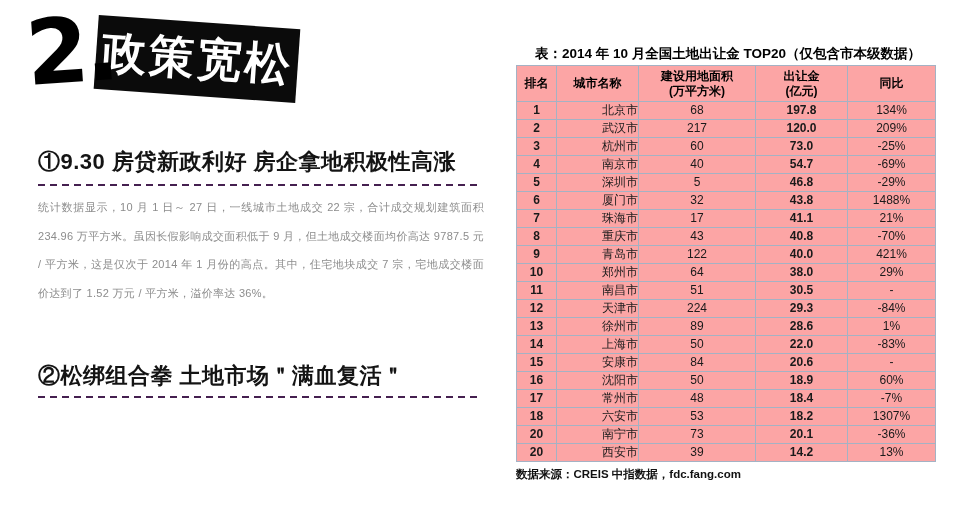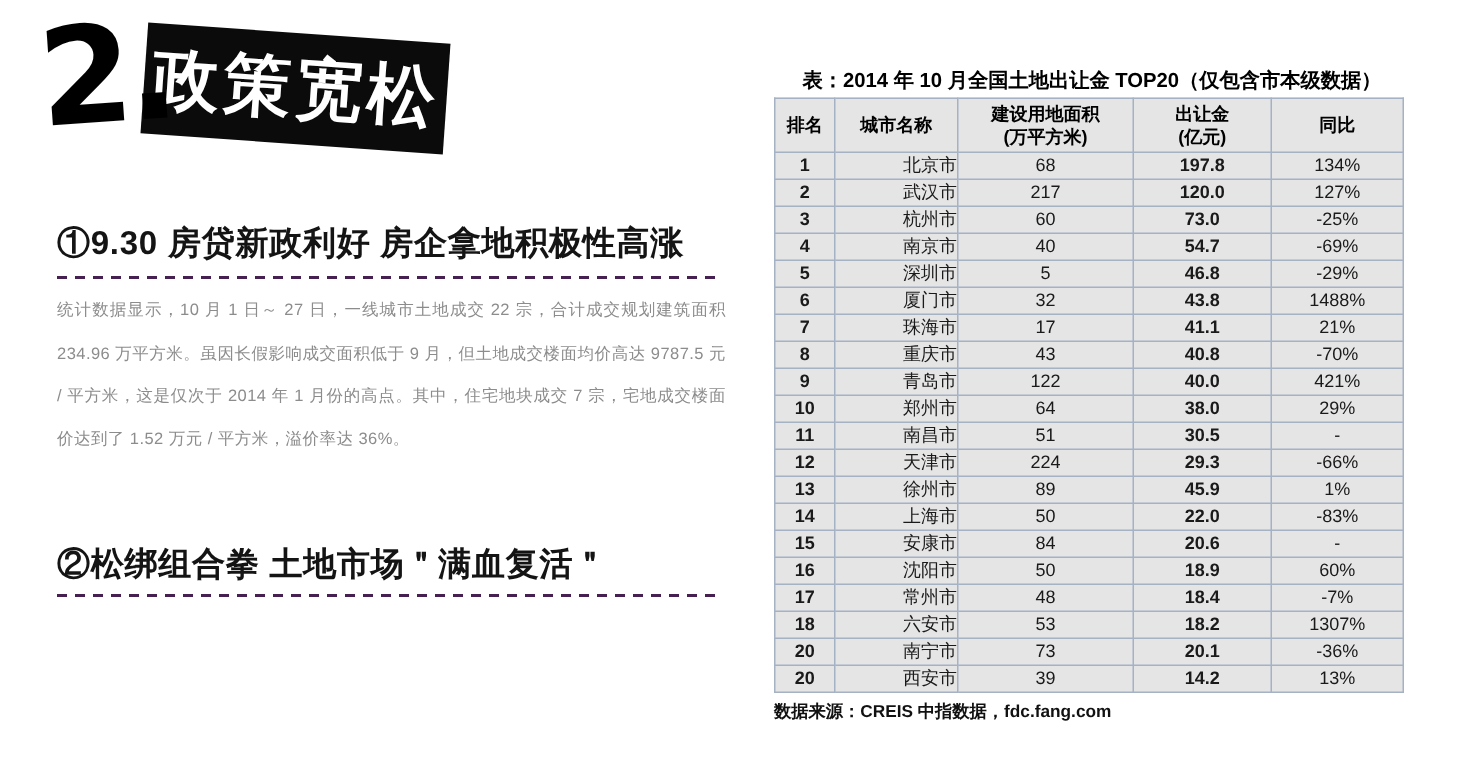--- a/index.html
+++ b/index.html
@@ -95,21 +95,21 @@
     font-family: "Liberation Sans", serif;
     white-space: nowrap;
     margin-left: 20px;
   }
   table.data-table {
     position: absolute;
     left: 516px;
     top: 65px;
     border-collapse: collapse;
     table-layout: fixed;
-    background: #e5e5e5;
+    background: #fca5a5;
   }
   .data-table th, .data-table td {
     border: 1px solid #a4b2c4;
     text-align: center;
     vertical-align: middle;
     padding: 0;
     overflow: hidden;
   }
   .data-table thead th {
     height: 36px;
@@ -193,21 +193,21 @@
           <td class="col-city">北京市</td>
           <td class="col-area">68</td>
           <td class="col-premium">197.8</td>
           <td class="col-yoy">134%</td>
         </tr>
         <tr>
           <td class="col-rank">2</td>
           <td class="col-city">武汉市</td>
           <td class="col-area">217</td>
           <td class="col-premium">120.0</td>
-          <td class="col-yoy">127%</td>
+          <td class="col-yoy">209%</td>
         </tr>
         <tr>
           <td class="col-rank">3</td>
           <td class="col-city">杭州市</td>
           <td class="col-area">60</td>
           <td class="col-premium">73.0</td>
           <td class="col-yoy">-25%</td>
         </tr>
         <tr>
           <td class="col-rank">4</td>
@@ -263,27 +263,27 @@
           <td class="col-city">南昌市</td>
           <td class="col-area">51</td>
           <td class="col-premium">30.5</td>
           <td class="col-yoy">-</td>
         </tr>
         <tr>
           <td class="col-rank">12</td>
           <td class="col-city">天津市</td>
           <td class="col-area">224</td>
           <td class="col-premium">29.3</td>
-          <td class="col-yoy">-66%</td>
+          <td class="col-yoy">-84%</td>
         </tr>
         <tr>
           <td class="col-rank">13</td>
           <td class="col-city">徐州市</td>
           <td class="col-area">89</td>
-          <td class="col-premium">45.9</td>
+          <td class="col-premium">28.6</td>
           <td class="col-yoy">1%</td>
         </tr>
         <tr>
           <td class="col-rank">14</td>
           <td class="col-city">上海市</td>
           <td class="col-area">50</td>
           <td class="col-premium">22.0</td>
           <td class="col-yoy">-83%</td>
         </tr>
         <tr>

